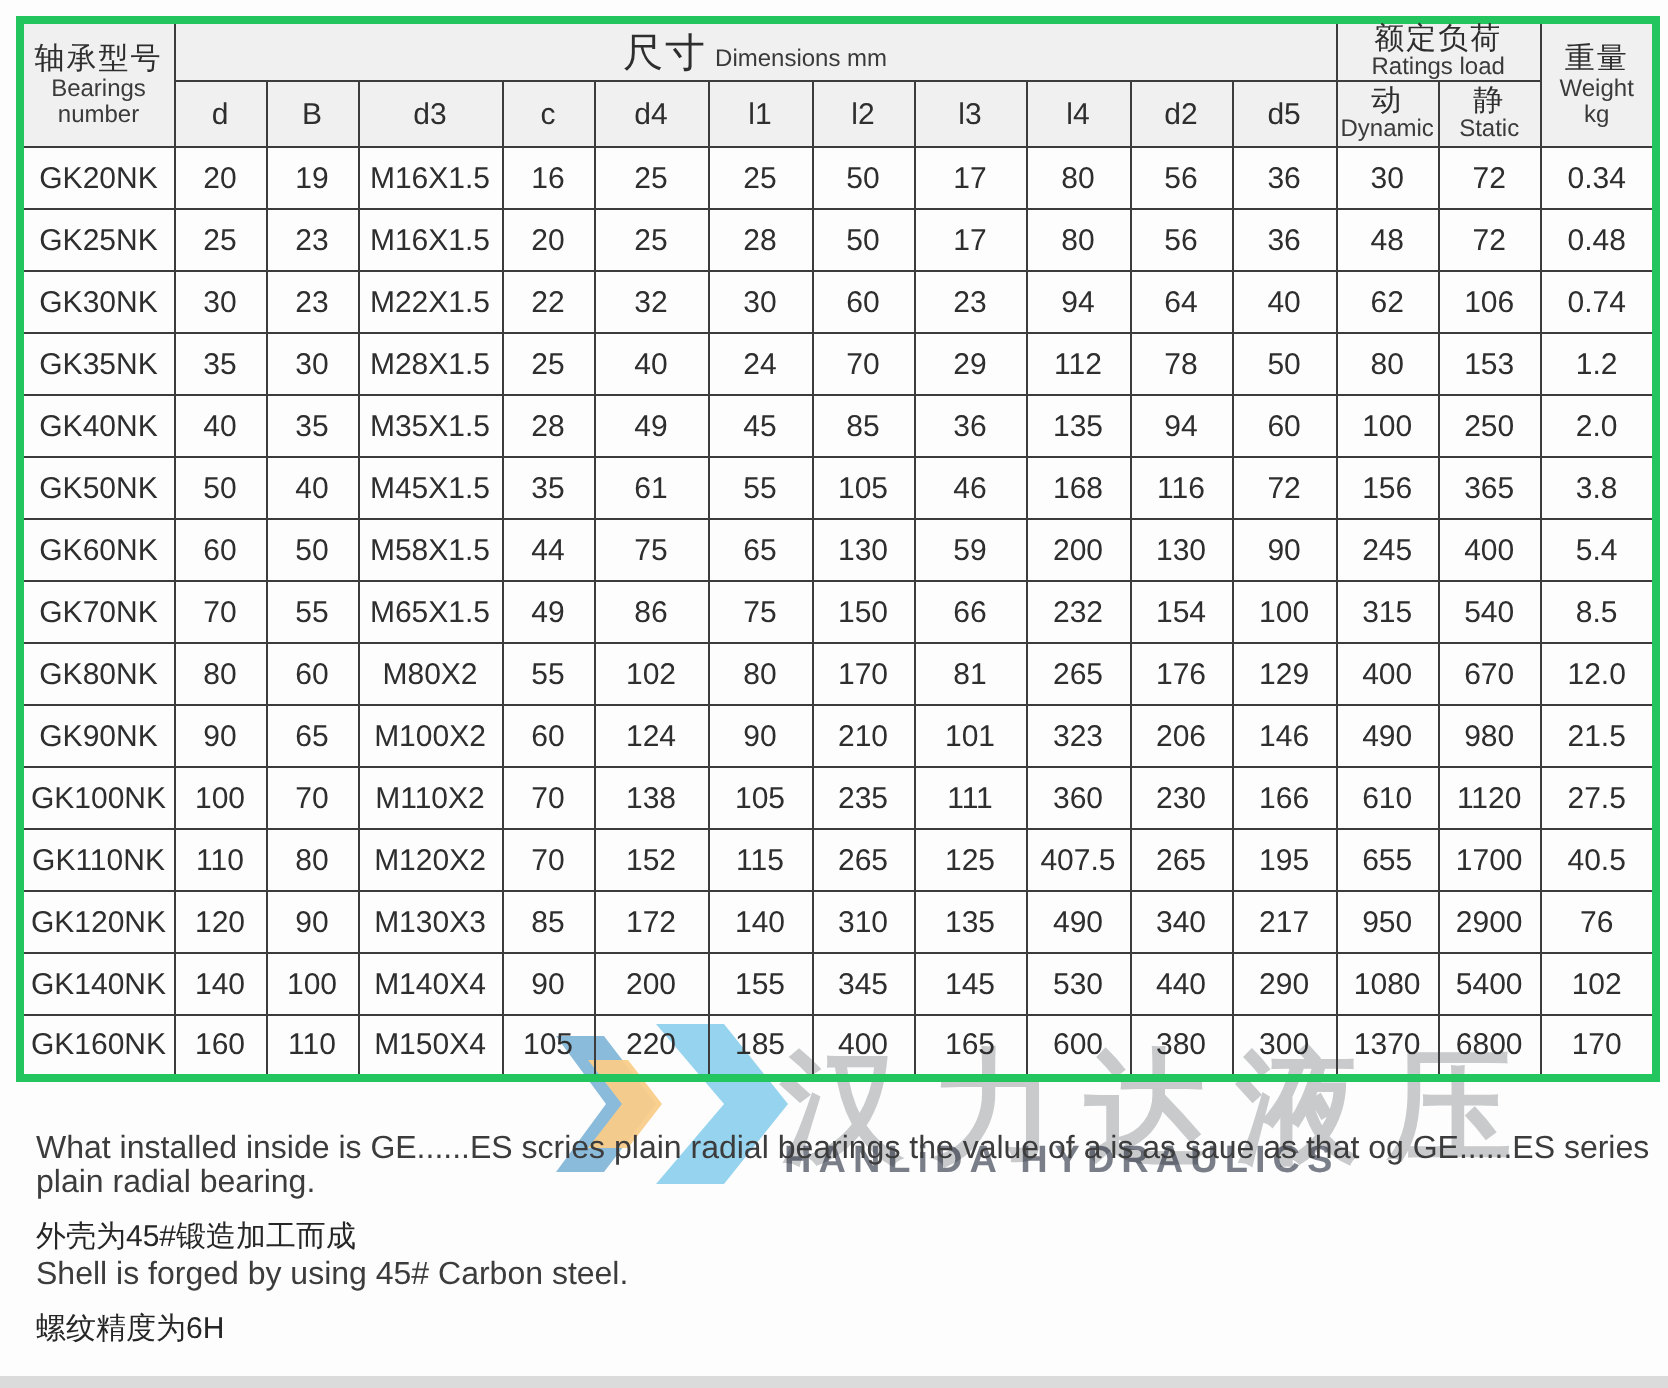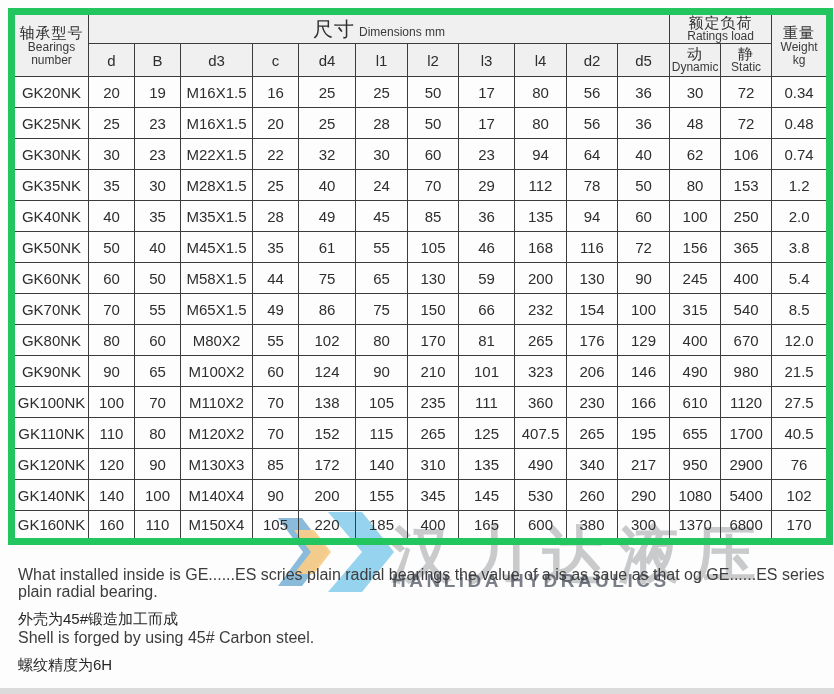--- a/index.html
+++ b/index.html
@@ -23,21 +23,21 @@
   .wm-en {
     position: absolute; left: 114px; top: 82px;
     font-size: 19px; font-weight: bold; letter-spacing: 3.5px;
     color: #0f172a; opacity: 0.55; white-space: nowrap;
   }
 
   
   table.spec {
     position: absolute; left: 8px; top: 8px; z-index: 1;
     width: 818px; border-collapse: collapse; table-layout: fixed;
-    border: 7px solid #22c55e;
+    border: 4px solid #22c55e;
     background: transparent;
     padding-left: 14px;
   }
   .spec th, .spec td {
     border: 1px solid #3c3c3c;
     text-align: center; vertical-align: middle;
     font-weight: normal;
     padding: 0 1px;
   }
   .spec thead th { background: #eff0ef; }
@@ -362,21 +362,21 @@
           <td>GK140NK</td>
           <td>140</td>
           <td>100</td>
           <td>M140X4</td>
           <td>90</td>
           <td>200</td>
           <td>155</td>
           <td>345</td>
           <td>145</td>
           <td>530</td>
-          <td>260</td>
+          <td>440</td>
           <td>290</td>
           <td>1080</td>
           <td>5400</td>
           <td>102</td>
         </tr>
         <tr>
           <td>GK160NK</td>
           <td>160</td>
           <td>110</td>
           <td>M150X4</td>

